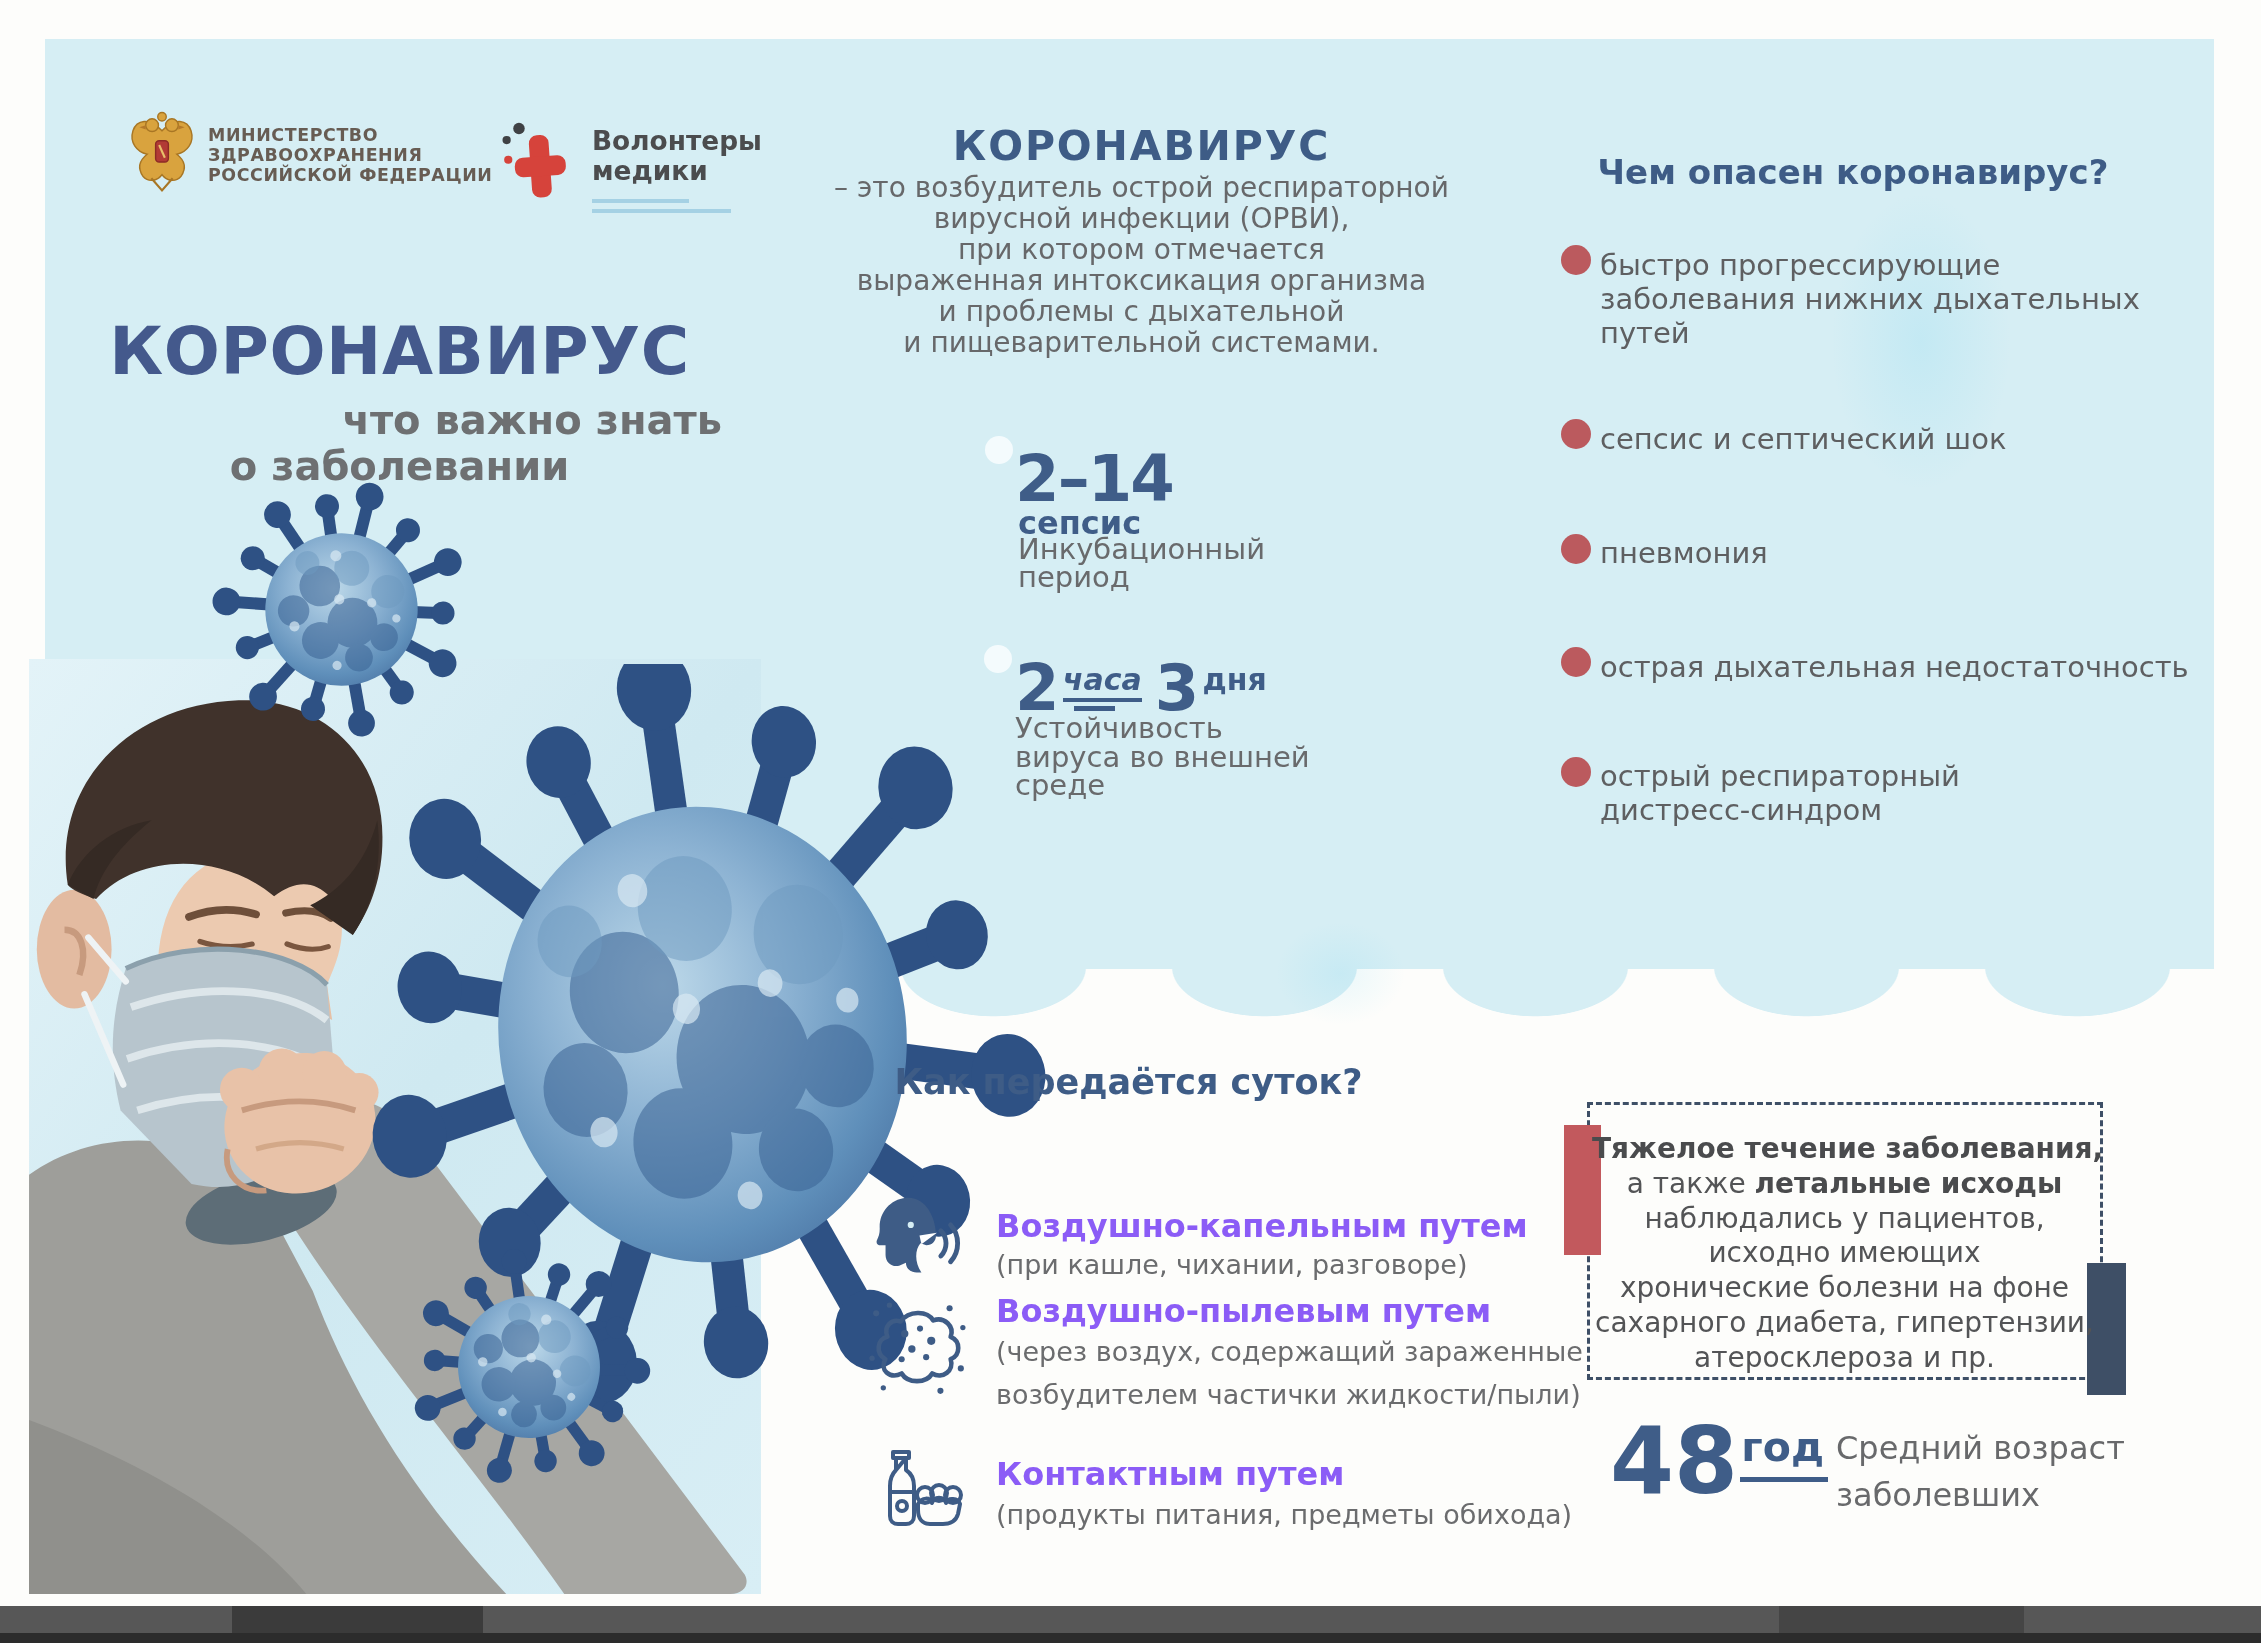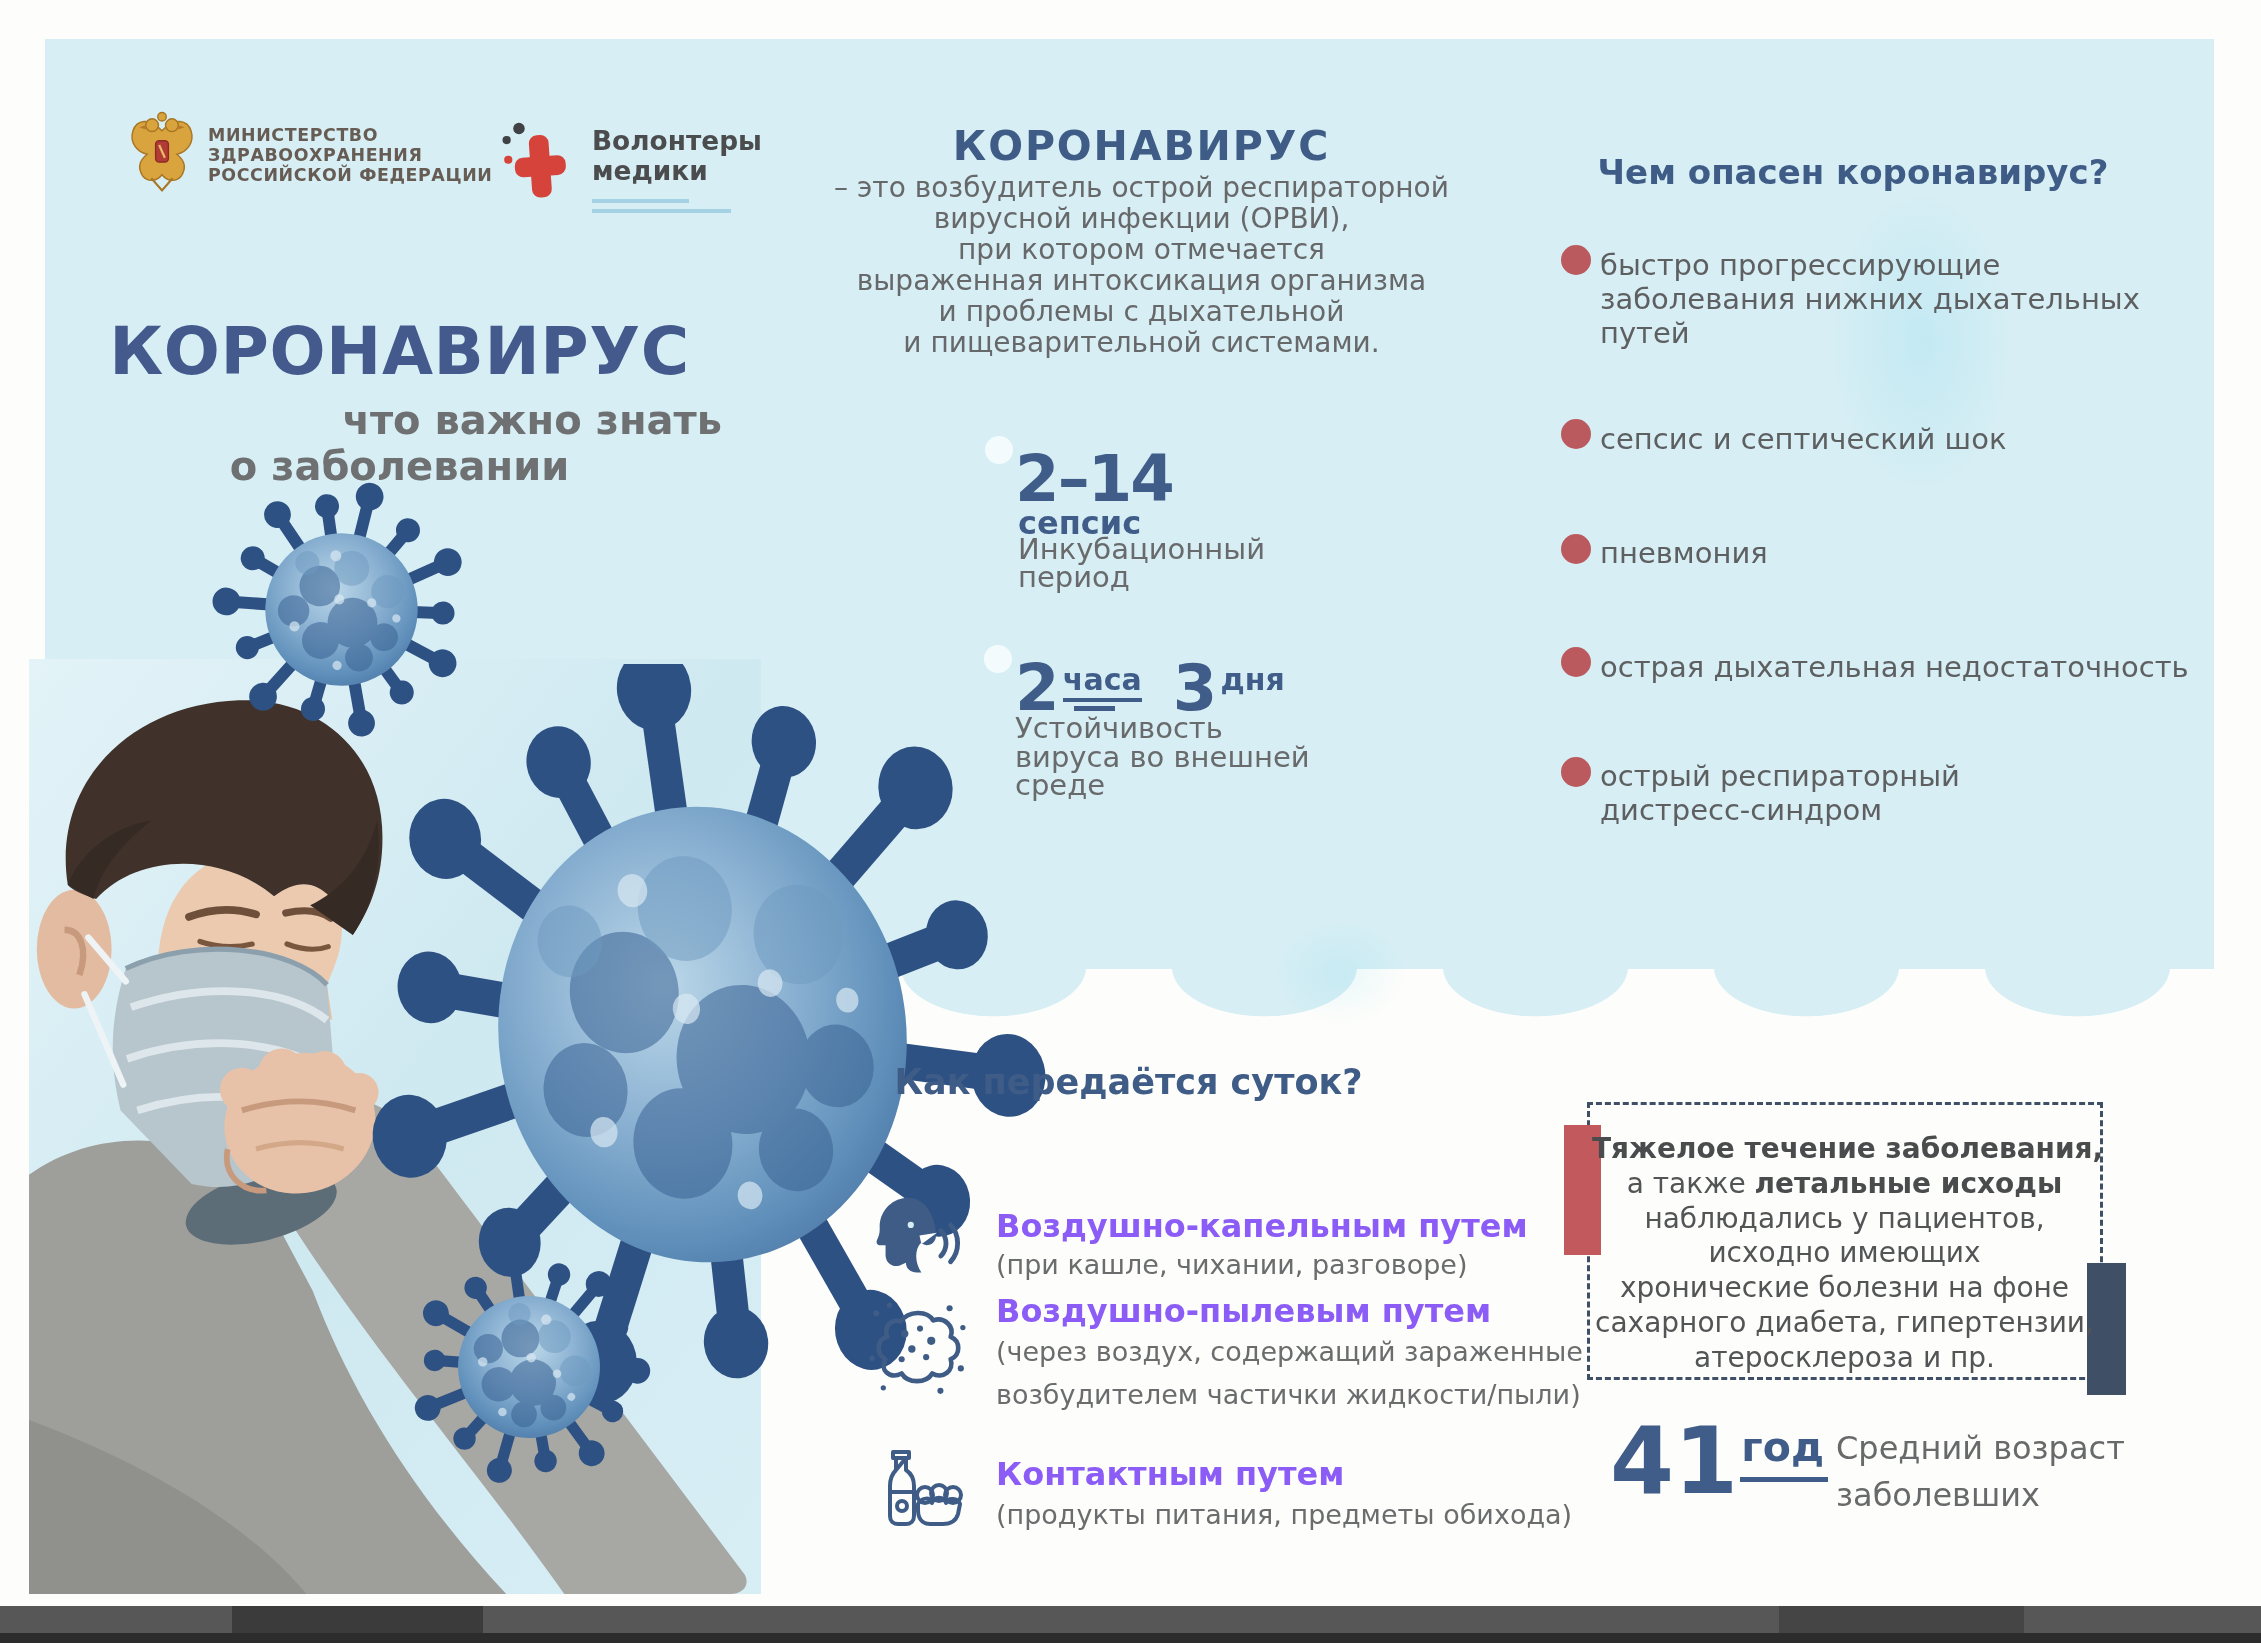--- a/index.html
+++ b/index.html
@@ -122,21 +122,21 @@
 
 <div class="abs white-dot" style="left:985px;top:436px;"></div>
 <div class="t big-num" style="left:1015px;top:447px;">2–14</div>
 <div class="t num-unit" style="left:1018px;top:507px;">сепсис</div>
 <div class="t stat-label" style="left:1018px;top:535px;">Инкубационный</div>
 <div class="t stat-label" style="left:1018px;top:563px;">период</div>
 
 <div class="abs white-dot" style="left:984px;top:645px;"></div>
 <div class="abs stab-row" style="left:1015px;top:656px;">
   <span class="big-num">2</span>
-  <span class="stab-unit u1" style="margin-left:5.2px;margin-right:31px;">часа</span>
+  <span class="stab-unit u1" style="margin-left:5.2px;margin-right:13px;font-style:italic;">часа</span>
   <span class="big-num">3</span>
   <span class="stab-unit nud" style="margin-left:5.2px;">дня</span>
 </div>
 <div class="t stat-label" style="left:1015px;top:714px;">Устойчивость</div>
 <div class="t stat-label" style="left:1015px;top:743px;">вируса во внешней</div>
 <div class="t stat-label" style="left:1015px;top:771px;">среде</div>
 
 <div class="t dang-head center">Чем опасен коронавирус?</div>
 
 <div class="abs bullet" style="left:1561px;top:245px;"></div>
@@ -385,21 +385,21 @@
 <div class="t warn-line warn-bold" style="top:1132px;">Тяжелое течение заболевания,</div>
 <div class="t warn-line" style="top:1167px;">
   <span>а также </span><span class="warn-bold">летальные исходы</span>
 </div>
 <div class="t warn-line" style="top:1202px;">наблюдались у пациентов,</div>
 <div class="t warn-line" style="top:1236px;">исходно имеющих</div>
 <div class="t warn-line" style="top:1271px;">хронические болезни на фоне</div>
 <div class="t warn-line" style="top:1306px;">сахарного диабета, гипертензии,</div>
 <div class="t warn-line" style="top:1341px;">атеросклероза и пр.</div>
 
-<div class="t age-num">41</div>
+<div class="t age-num">48</div>
 <div class="t age-unit">год</div>
 <div class="t age-label" style="top:1432px;">Средний возраст</div>
 <div class="t age-label" style="top:1479px;">заболевших</div>
 
 <div class="abs band"></div>
 <div class="abs band-dark1"></div>
 <div class="abs band-dark2"></div>
 <div class="abs band-edge"></div>
 
 

